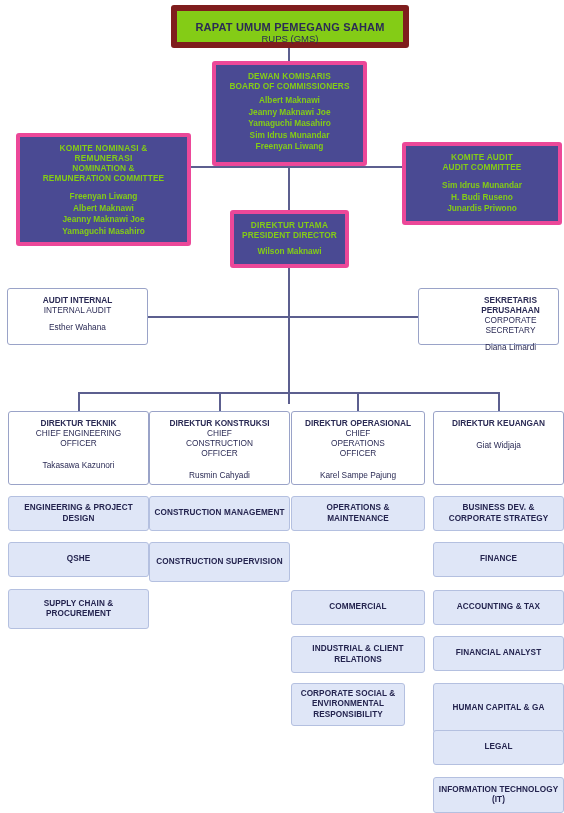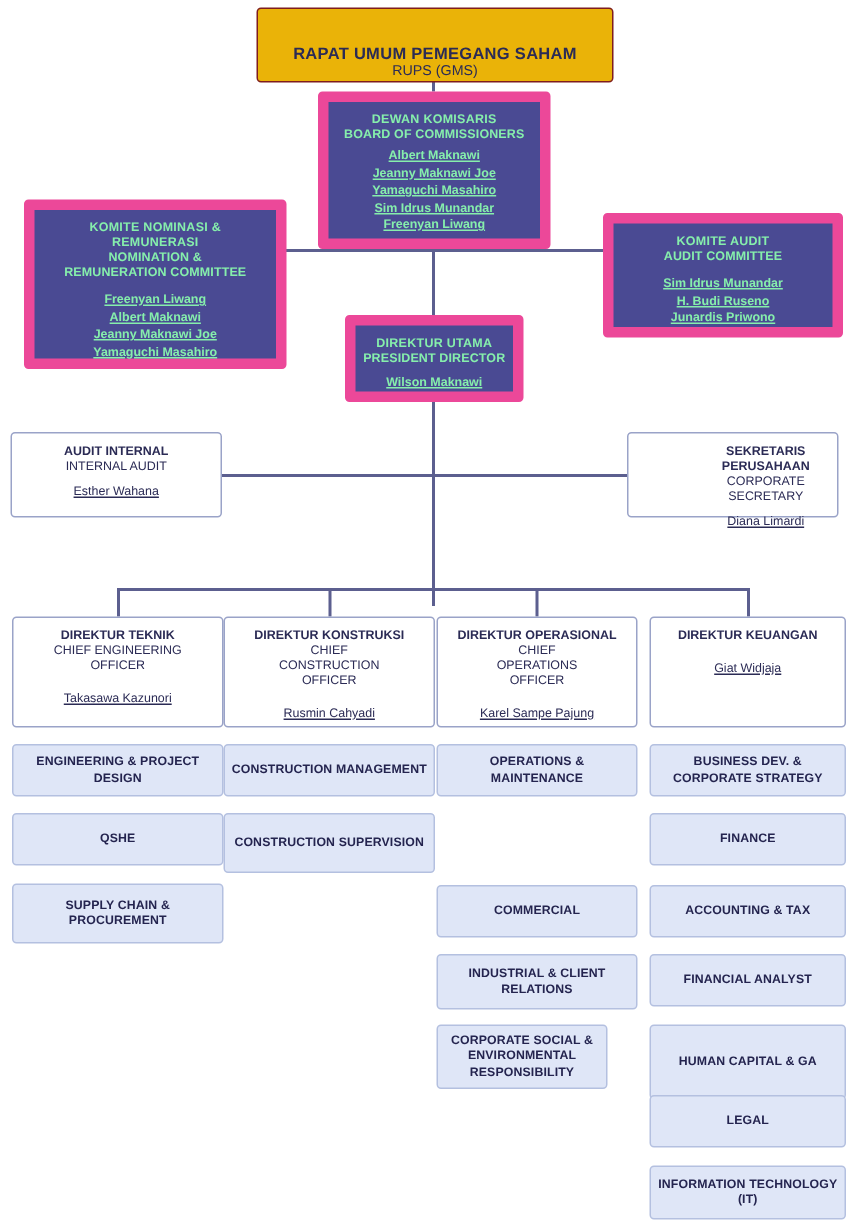--- a/index.html
+++ b/index.html
@@ -9,42 +9,42 @@
     font-family:"Liberation Sans", sans-serif;
     position:relative;
     overflow:hidden;
     color:#2a2a3a;
   }
   #chart{position:absolute;left:0;top:0;width:564px;height:813px;}
   .line{position:absolute;background:#5c5f8f;}
   .box{position:absolute;box-sizing:border-box;text-align:center;}
   .box .t1{font-weight:bold;}
   .box .t2{}
-  .box .names{margin-top:4px;text-decoration:underline;}
+  .box .names{margin-top:4px;}
   .box .names div{line-height:11.5px;}
 
   
   .bx-dark{
     background:#4a4a93;
-    border:7px solid #ec4899;
-    color:#86efac;
+    border:4px solid #ec4899;
+    color:#84cc16;
     border-radius:3px;
     padding:6px 1px;
   }
   .bx-dark .t1{font-size:8.3px;letter-spacing:.2px;}
   .bx-dark .t2{font-size:8.3px;font-weight:bold;letter-spacing:.1px;}
   .bx-dark .names{font-size:8.3px;font-weight:bold;}
 
   
   .bx-gold{
-    background:#eab308;
-    border:1px solid #7f1d1d;
+    background:#84cc16;
+    border:6px solid #7f1d1d;
     color:#2b2b55;
     border-radius:3px;
-    padding:24px 4px;
+    padding:10px 4px;
   }
   .bx-gold .t1{font-size:11px;font-weight:bold;letter-spacing:.2px;}
   .bx-gold .t2{font-size:9.5px;}
 
   
   .bx-white{
     background:#ffffff;
     border:1px solid #9aa3c8;
     color:#2b2b55;
     border-radius:3px;

